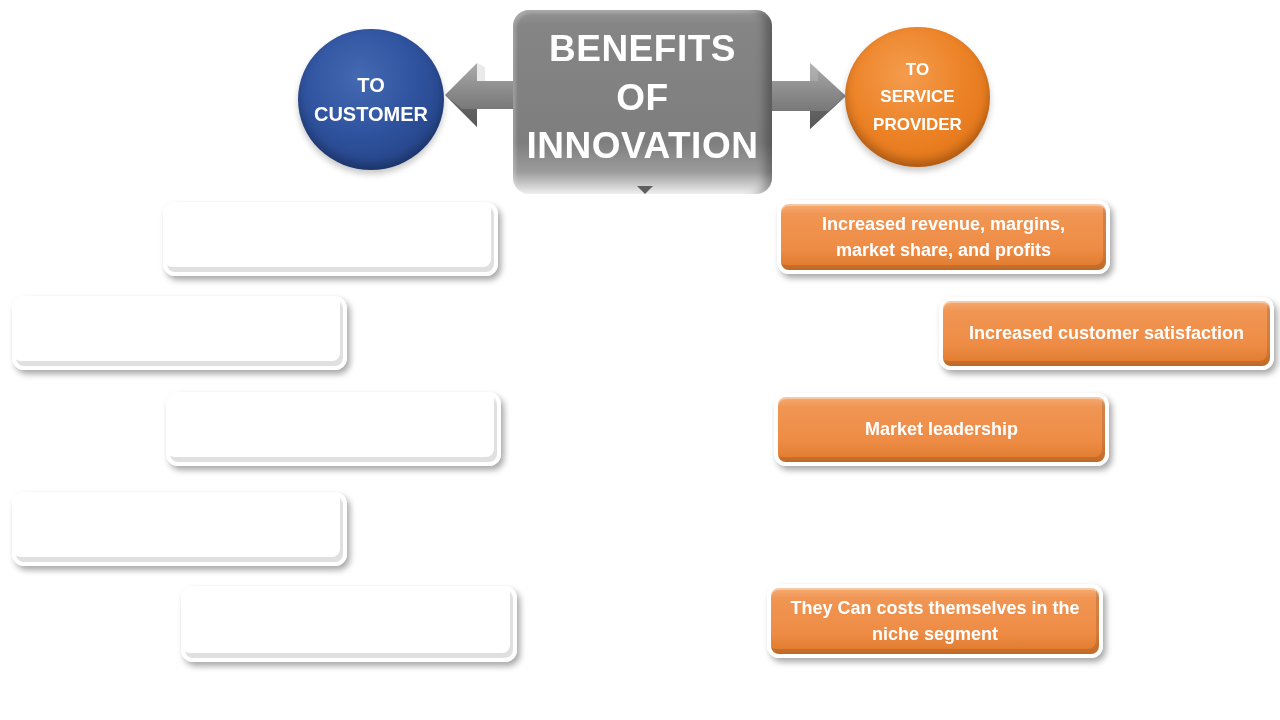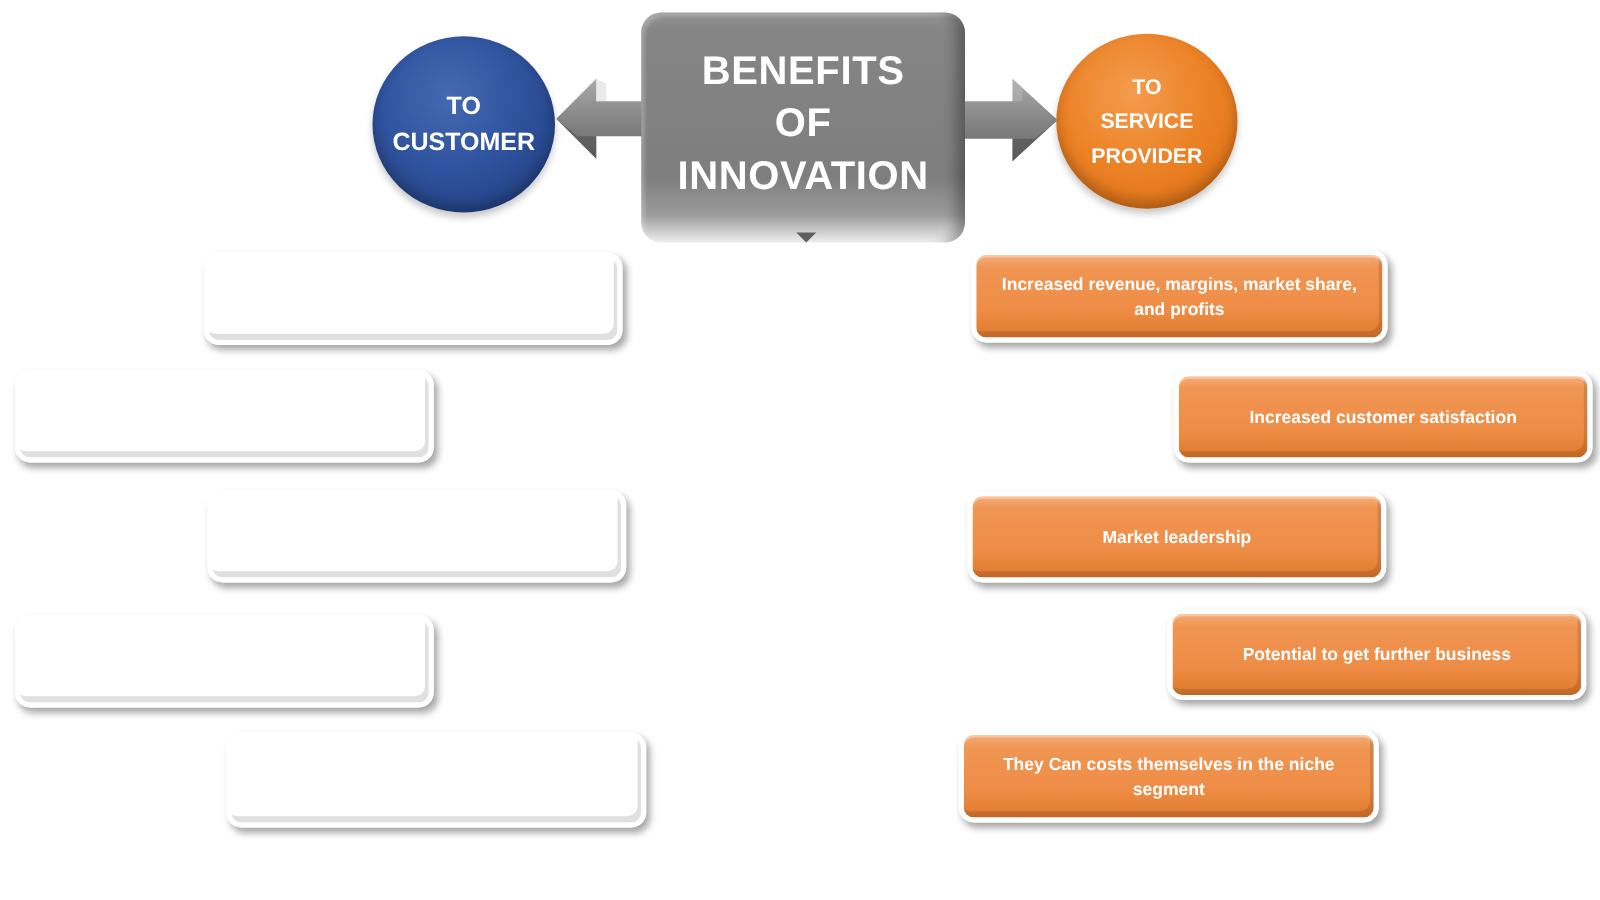--- a/index.html
+++ b/index.html
@@ -11,21 +11,21 @@
   
   .center-box{
     position:absolute;left:513px;top:10px;width:259px;height:184px;
     border-radius:16px;
     background:linear-gradient(180deg,#949494 0%,#858585 8%,#7e7e7e 72%,#9c9c9c 88%,#d9d9d9 97%,#f2f2f2 100%);
     box-shadow:inset -14px 0 10px -7px rgba(0,0,0,0.30),
                inset 3px 3px 3px rgba(255,255,255,0.22);
     display:flex;align-items:center;justify-content:center;
   }
   .center-title{
-    color:#ffffff;font-weight:bold;font-size:32px;line-height:1.32;
+    color:#ffffff;font-weight:bold;font-size:37px;line-height:1.32;
     text-align:center;white-space:pre-line;letter-spacing:0.5px;
     margin-top:-8px;
   }
   .center-pointer{
     position:absolute;left:637px;top:186px;width:0;height:0;
     border-left:8px solid transparent;border-right:8px solid transparent;
     border-top:8px solid #5f5f5f;
   }
   
   .circle{
@@ -48,21 +48,21 @@
   
   .arrow-svg{position:absolute;}
   .arrow-left{left:440px;top:57px;}
   .arrow-right{left:766px;top:57px;}
   
   .benefit{
     position:absolute;box-sizing:border-box;
     border:4px solid #ffffff;border-radius:12px;
     box-shadow:3px 4px 6px rgba(0,0,0,0.35);
     display:flex;align-items:center;justify-content:center;
-    text-align:center;color:#ffffff;font-weight:bold;font-size:14px;
+    text-align:center;color:#ffffff;font-weight:bold;font-size:18px;
     line-height:1.45;padding:4px 14px;
   }
   .benefit.blue{
     background:linear-gradient(180deg,#72a2d8 0%,#5era 0%,#5a93cc 16%,#4c86c2 68%,#3d6fa7 96%,#38669b 100%);
     box-shadow:3px 4px 6px rgba(0,0,0,0.35);
   }
   .benefit.blue::after, .benefit.orange::after{
     content:"";position:absolute;inset:0;border-radius:8px;pointer-events:none;
     box-shadow:inset 0 2px 0 rgba(255,255,255,0.35), inset -3px -5px 0 rgba(0,0,0,0.12);
   }
@@ -148,20 +148,17 @@
 
   <div class="benefit orange pb1">
     <span>Increased revenue, margins, market share, and profits</span>
   </div>
   <div class="benefit orange pb2">
     <span>Increased customer satisfaction</span>
   </div>
   <div class="benefit orange pb3">
     <span>Market leadership</span>
   </div>
-  <div class="benefit orange pb4">
-    <span>Potential to get further business</span>
-  </div>
   <div class="benefit orange pb5">
     <span>They Can costs themselves in the niche segment</span>
   </div>
 
 </div>
 
 </body></html>

